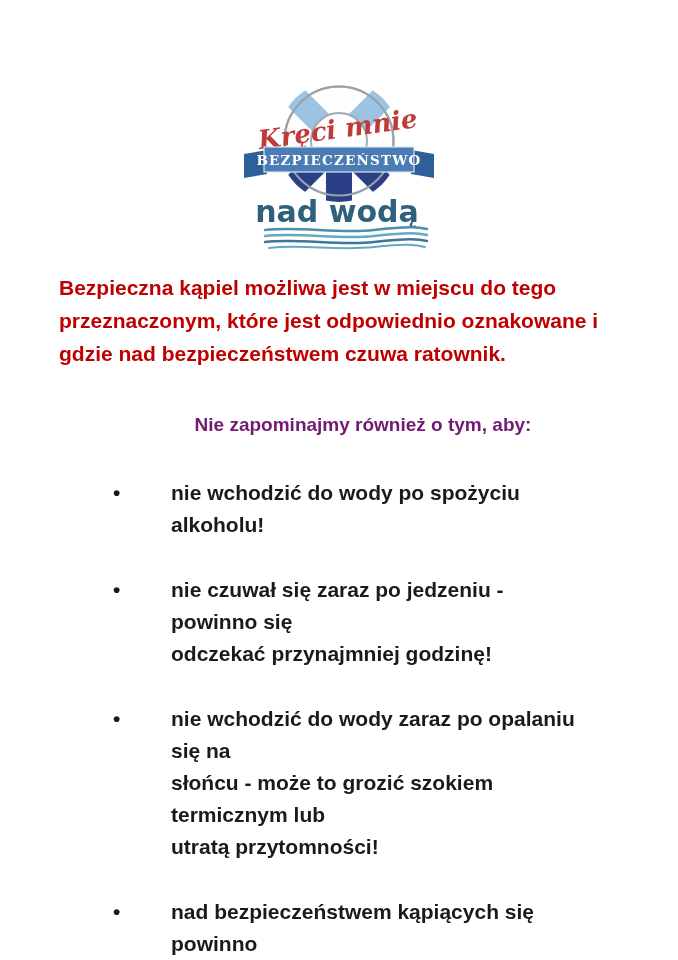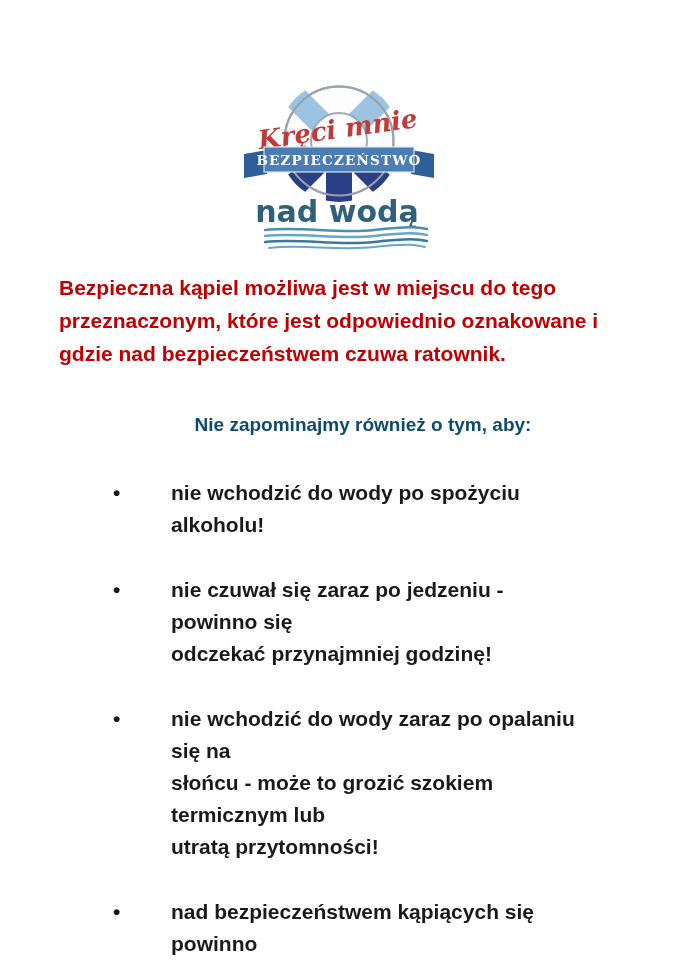--- a/index.html
+++ b/index.html
@@ -36,21 +36,21 @@
     font-weight: bold;
     color: #C00000;
     white-space: pre-line;
   }
   .subheading {
     margin: 43px auto 8px auto;
     text-align: center;
     font-size: 19px;
     line-height: 24px;
     font-weight: bold;
-    color: #0c4a6e;
+    color: #701a75;
     white-space: pre-line;
     padding-left: 48px;
   }
   ul.tips {
     list-style: none;
     margin: 40px 0 0 113px;
     padding: 0;
     width: 480px;
   }
   ul.tips li {

